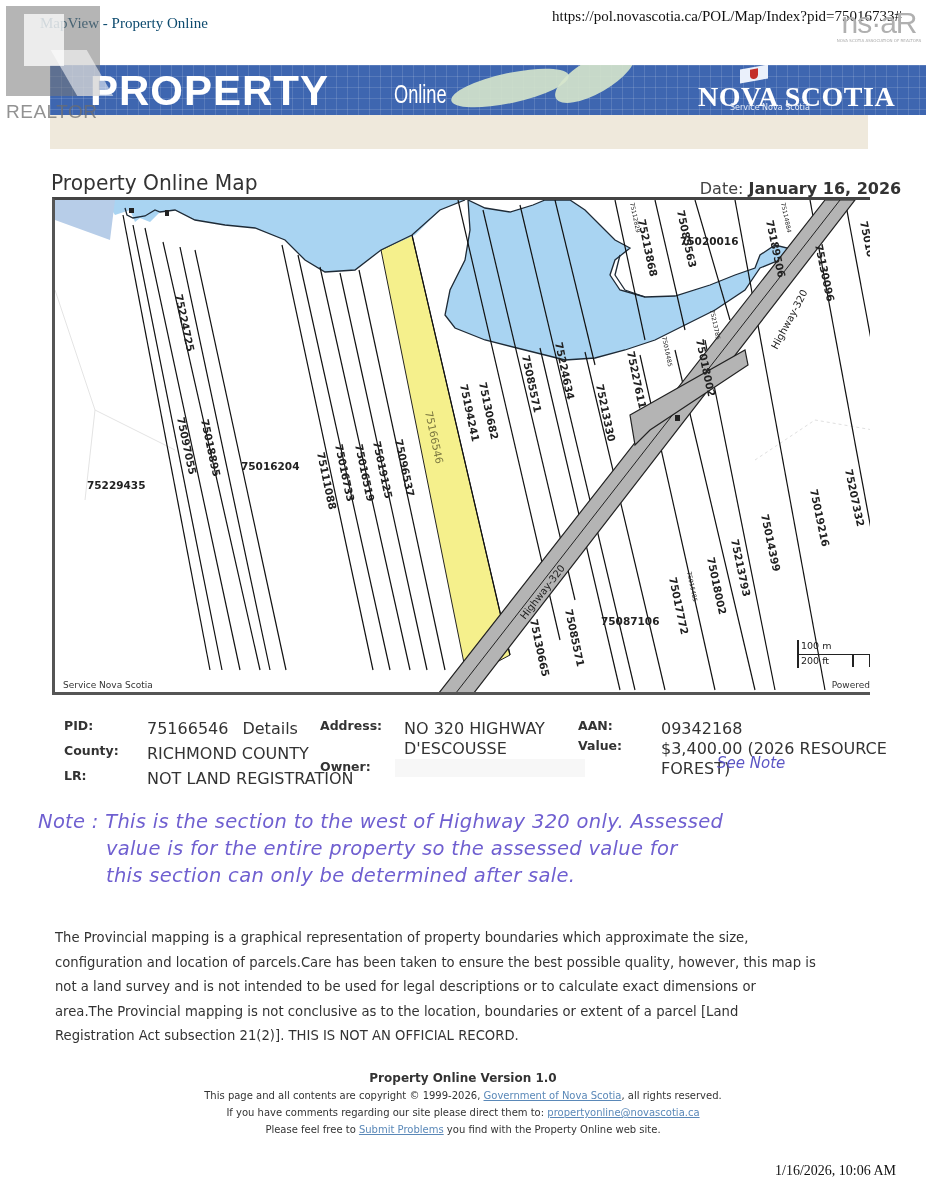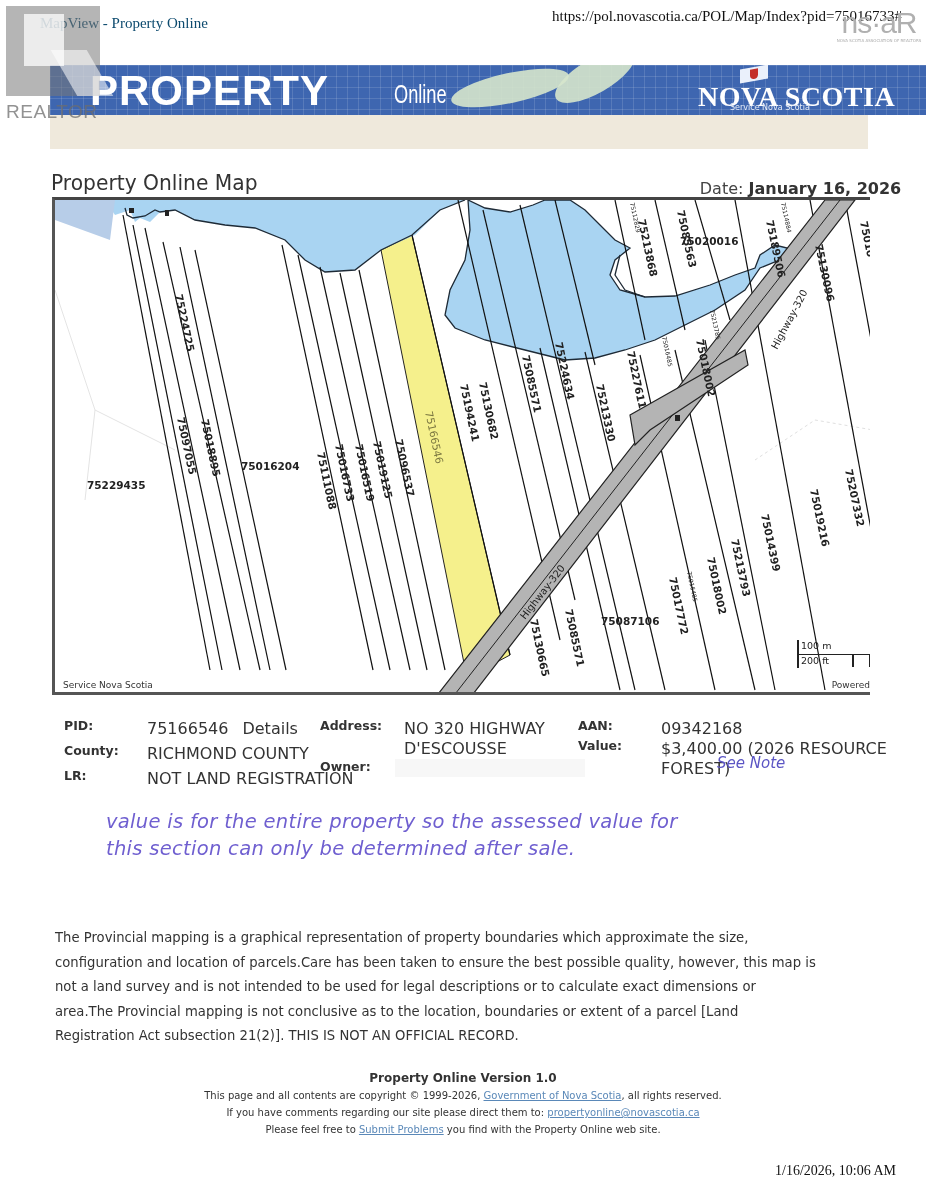--- a/index.html
+++ b/index.html
@@ -236,20 +236,21 @@
   <span class="lbl" style="left:578px;top:0;">AAN:</span>
   <span class="val" style="left:661px;top:1px;">09342168</span>
   <span class="lbl" style="left:578px;top:20px;">Value:</span>
   <span class="val" style="left:661px;top:21px;">$3,400.00 (2026 RESOURCE</span>
   <span class="val" style="left:661px;top:41px;">FOREST)</span>
 </div>
 <div class="owner-blur"></div>
 <div class="see-note">See Note</div>
 
 <div class="handnote">
+  <span class="line">Note : This is the section to the west of Highway 320 only. Assessed</span>
   <span class="line indent">value is for the entire property so the assessed value for</span>
   <span class="line indent">this section can only be determined after sale.</span>
 </div>
 
 <div class="disclaimer">The Provincial mapping is a graphical representation of property boundaries which approximate the size, configuration and location of parcels.Care has been taken to ensure the best possible quality, however, this map is not a land survey and is not intended to be used for legal descriptions or to calculate exact dimensions or area.The Provincial mapping is not conclusive as to the location, boundaries or extent of a parcel [Land Registration Act subsection 21(2)]. THIS IS NOT AN OFFICIAL RECORD.</div>
 
 <div class="footer">
   <div class="version">Property Online Version 1.0</div>
   <div>
     <span>This page and all contents are copyright © 1999-2026, </span><a>Government of Nova Scotia</a><span>, all rights reserved.</span>

